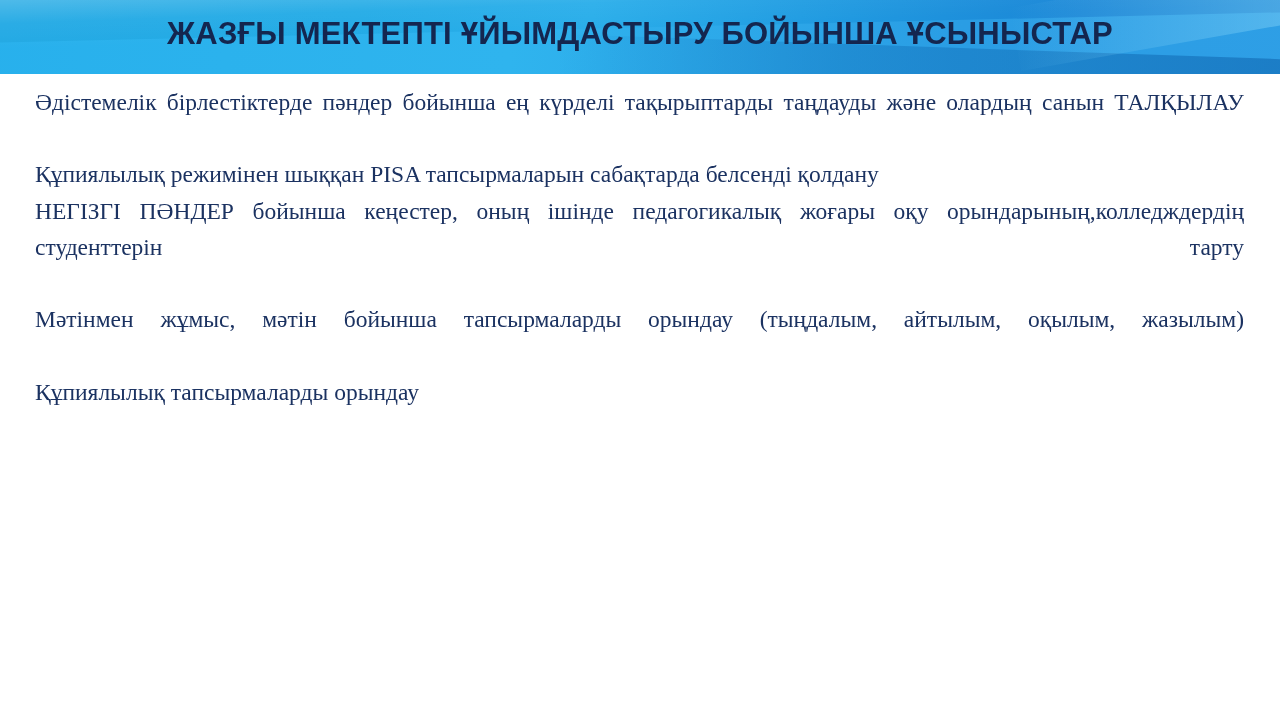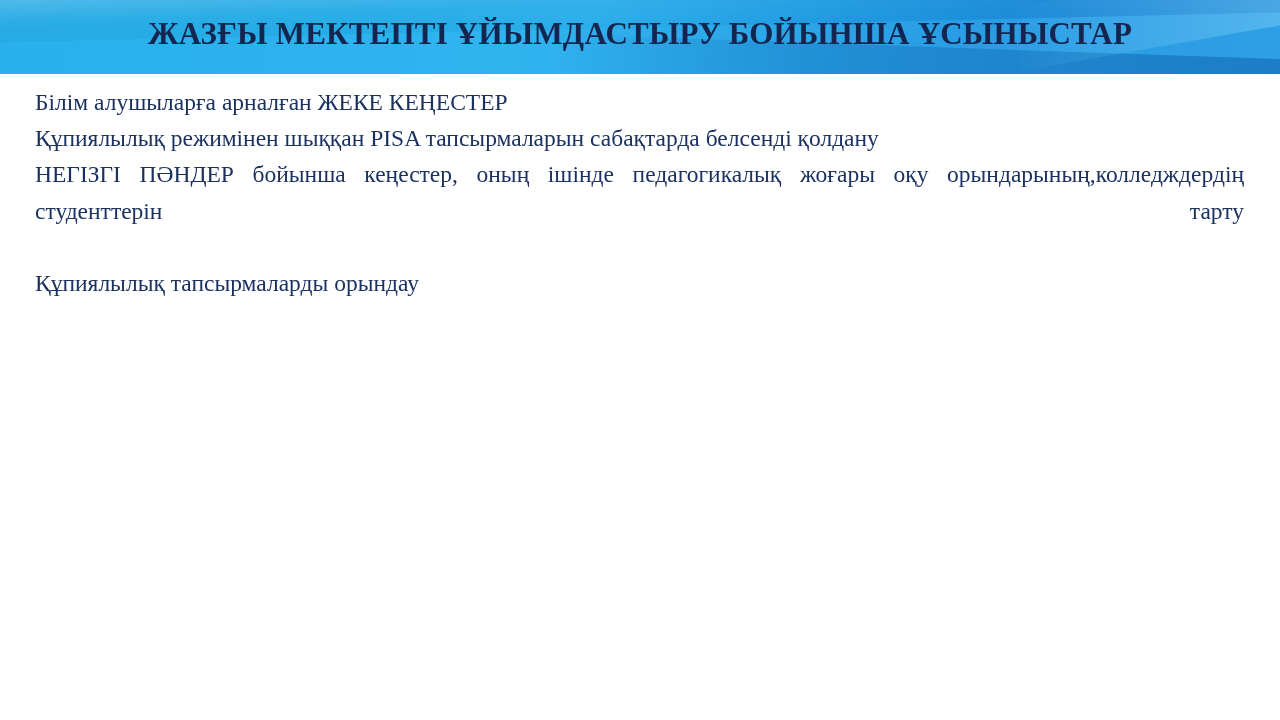--- a/index.html
+++ b/index.html
@@ -70,21 +70,21 @@
   }
   .banner-title {
     position: absolute;
     left: 0;
     top: 0;
     width: 1280px;
     height: 70px;
     line-height: 68px;
     text-align: center;
     color: #14264f;
-    font-family: Liberation Serif, serif;
+    font-family: Liberation Sans, sans-serif;
     font-weight: bold;
     font-size: 31px;
     letter-spacing: 0.2px;
     white-space: nowrap;
   }
 
   
   .content {
     position: absolute;
     left: 35px;
@@ -115,17 +115,18 @@
 
 <div class="banner">
   <div class="banner-swoosh-a"></div>
   <div class="banner-swoosh-b"></div>
   <div class="banner-swoosh-c"></div>
   <div class="banner-sheen"></div>
   <div class="banner-title">ЖАЗҒЫ МЕКТЕПТІ ҰЙЫМДАСТЫРУ БОЙЫНША ҰСЫНЫСТАР</div>
 </div>
 
 <div class="content">
-  <p class="para nostretch">Білім алушыларға арналған ЖЕКЕ КЕҢЕСТЕР</p>
+  <p class="para">Әдістемелік бірлестіктерде пәндер бойынша ең күрделі тақырыптарды таңдауды және олардың санын ТАЛҚЫЛАУ</p>
   <p class="para nostretch">Құпиялылық режимінен шыққан PISA тапсырмаларын сабақтарда белсенді қолдану</p>
   <p class="para">НЕГІЗГІ ПӘНДЕР бойынша кеңестер, оның ішінде педагогикалық жоғары оқу орындарының,колледждердің студенттерін тарту</p>
+  <p class="para">Мәтінмен жұмыс, мәтін бойынша тапсырмаларды орындау (тыңдалым, айтылым, оқылым, жазылым)</p>
   <p class="para nostretch">Құпиялылық тапсырмаларды орындау</p>
 </div>
 
 </body></html>

